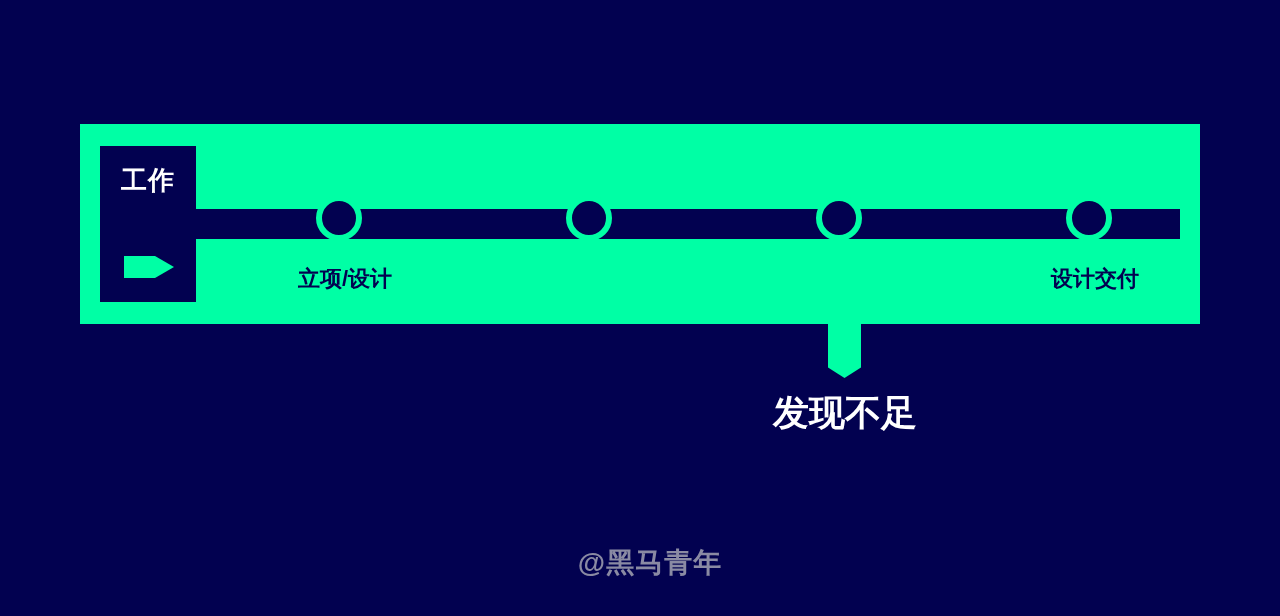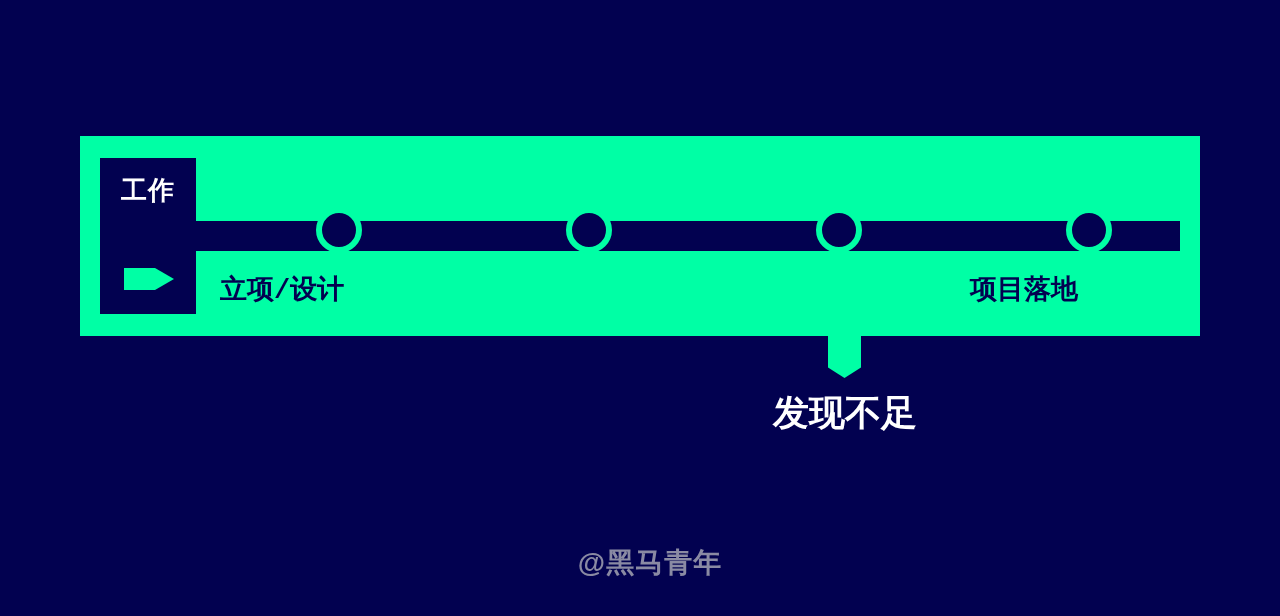--- a/index.html
+++ b/index.html
@@ -14,24 +14,23 @@
     width: 1280px; height: 616px;
     background: var(--bg);
     font-family: "Liberation Sans", "DejaVu Sans", sans-serif;
     overflow: hidden;
     position: relative;
   }
   .canvas { position: absolute; left: 0; top: 0; width: 1280px; height: 616px; }
 
   
   .banner {
-    position: absolute; left: 80px; top: 136px;
+    position: absolute; left: 80px; top: 124px;
     width: 1120px; height: 200px;
     background: var(--green);
-    font-family: Liberation Mono, monospace;
   }
 
   
   .legend-box {
     position: absolute; left: 20px; top: 22px;
     width: 96px; height: 156px;
     background: var(--navy);
   }
   .legend-title {
     padding-top: 16px;
@@ -66,23 +65,23 @@
   }
   .node.n1 { left: 236px; }
   .node.n2 { left: 486px; }
   .node.n3 { left: 736px; }
   .node.n4 { left: 986px; }
 
   
   .stage-label {
     position: absolute; top: 140px;
     width: 250px;
-    text-align: left;
+    text-align: center;
     color: var(--navy);
-    font-size: 27px;
+    font-size: 22px;
     font-weight: bold;
     line-height: 30px;
   }
   .stage-label.s1 { left: 140px; }
   .stage-label.s2 { left: 390px; }
   .stage-label.s3 { left: 640px; }
   .stage-label.s4 { left: 890px; }
 
   
   .down-arrow {
@@ -128,21 +127,21 @@
     </div>
 
     <div class="timeline-bar"></div>
 
     <div class="node n1"></div>
     <div class="node n2"></div>
     <div class="node n3"></div>
     <div class="node n4"></div>
 
     <div class="stage-label s1">立项/设计</div>
-    <div class="stage-label s4">项目落地</div>
+    <div class="stage-label s4">设计交付</div>
 
   </div>
 
   <div class="down-arrow"></div>
   <div class="callout-label">发现不足</div>
 
   <div class="watermark">@黑马青年</div>
 
 </div>
 

